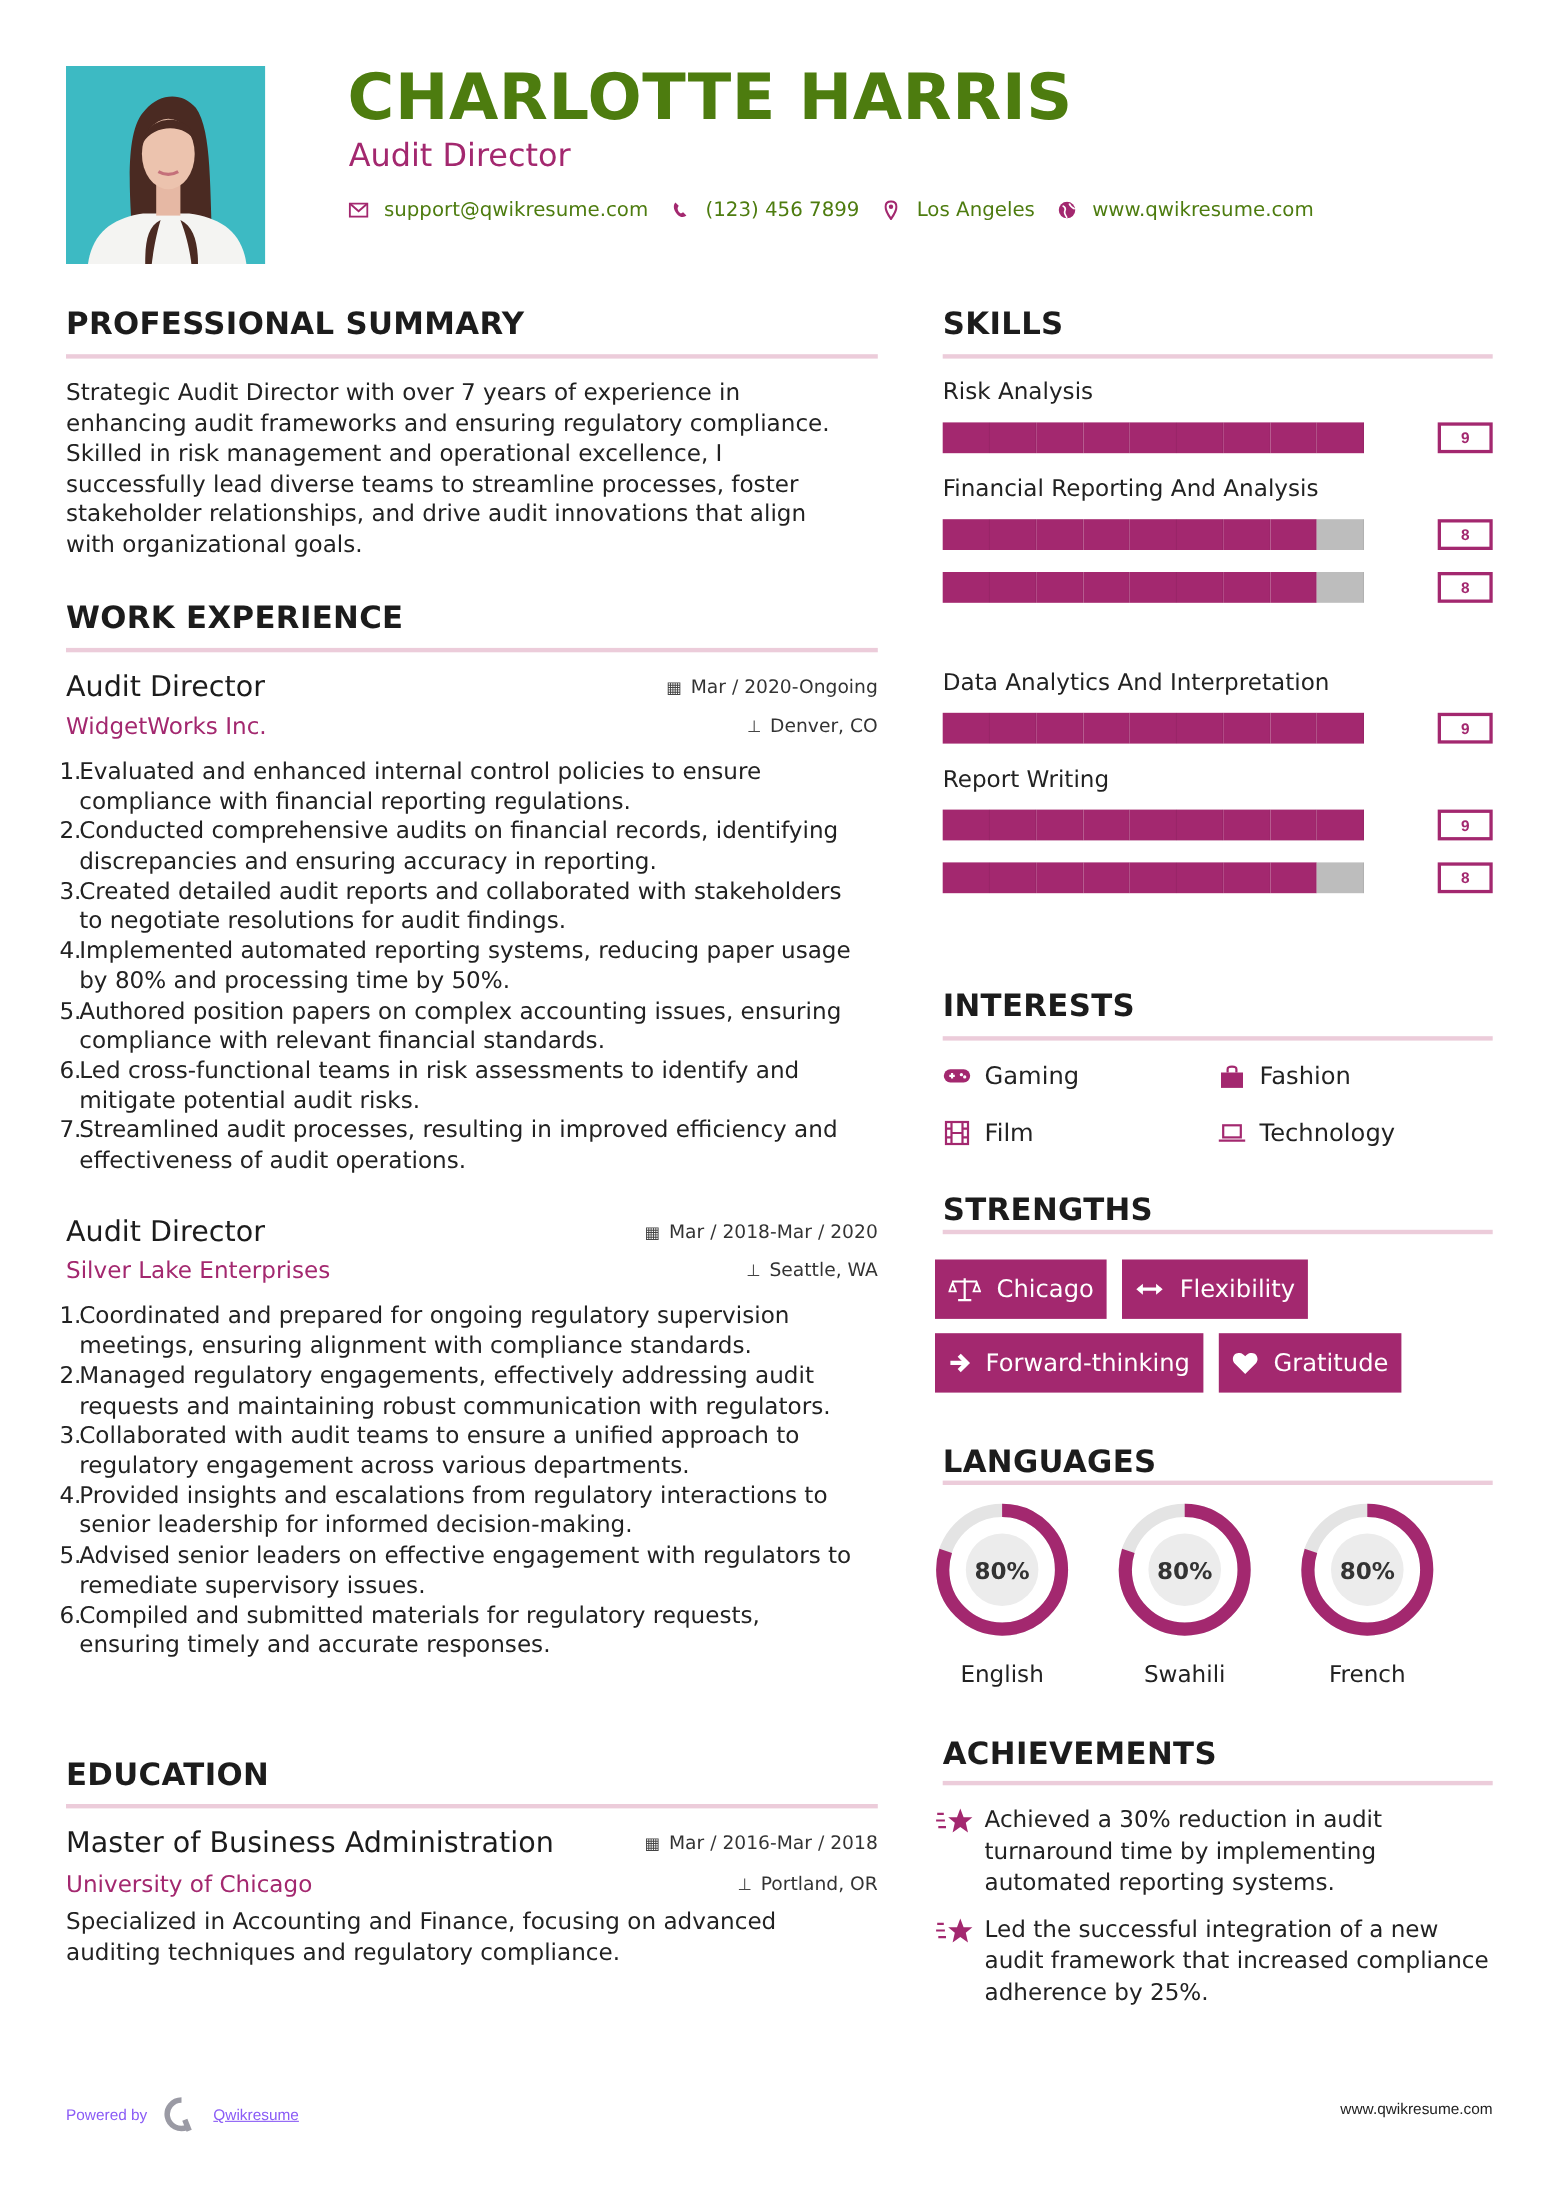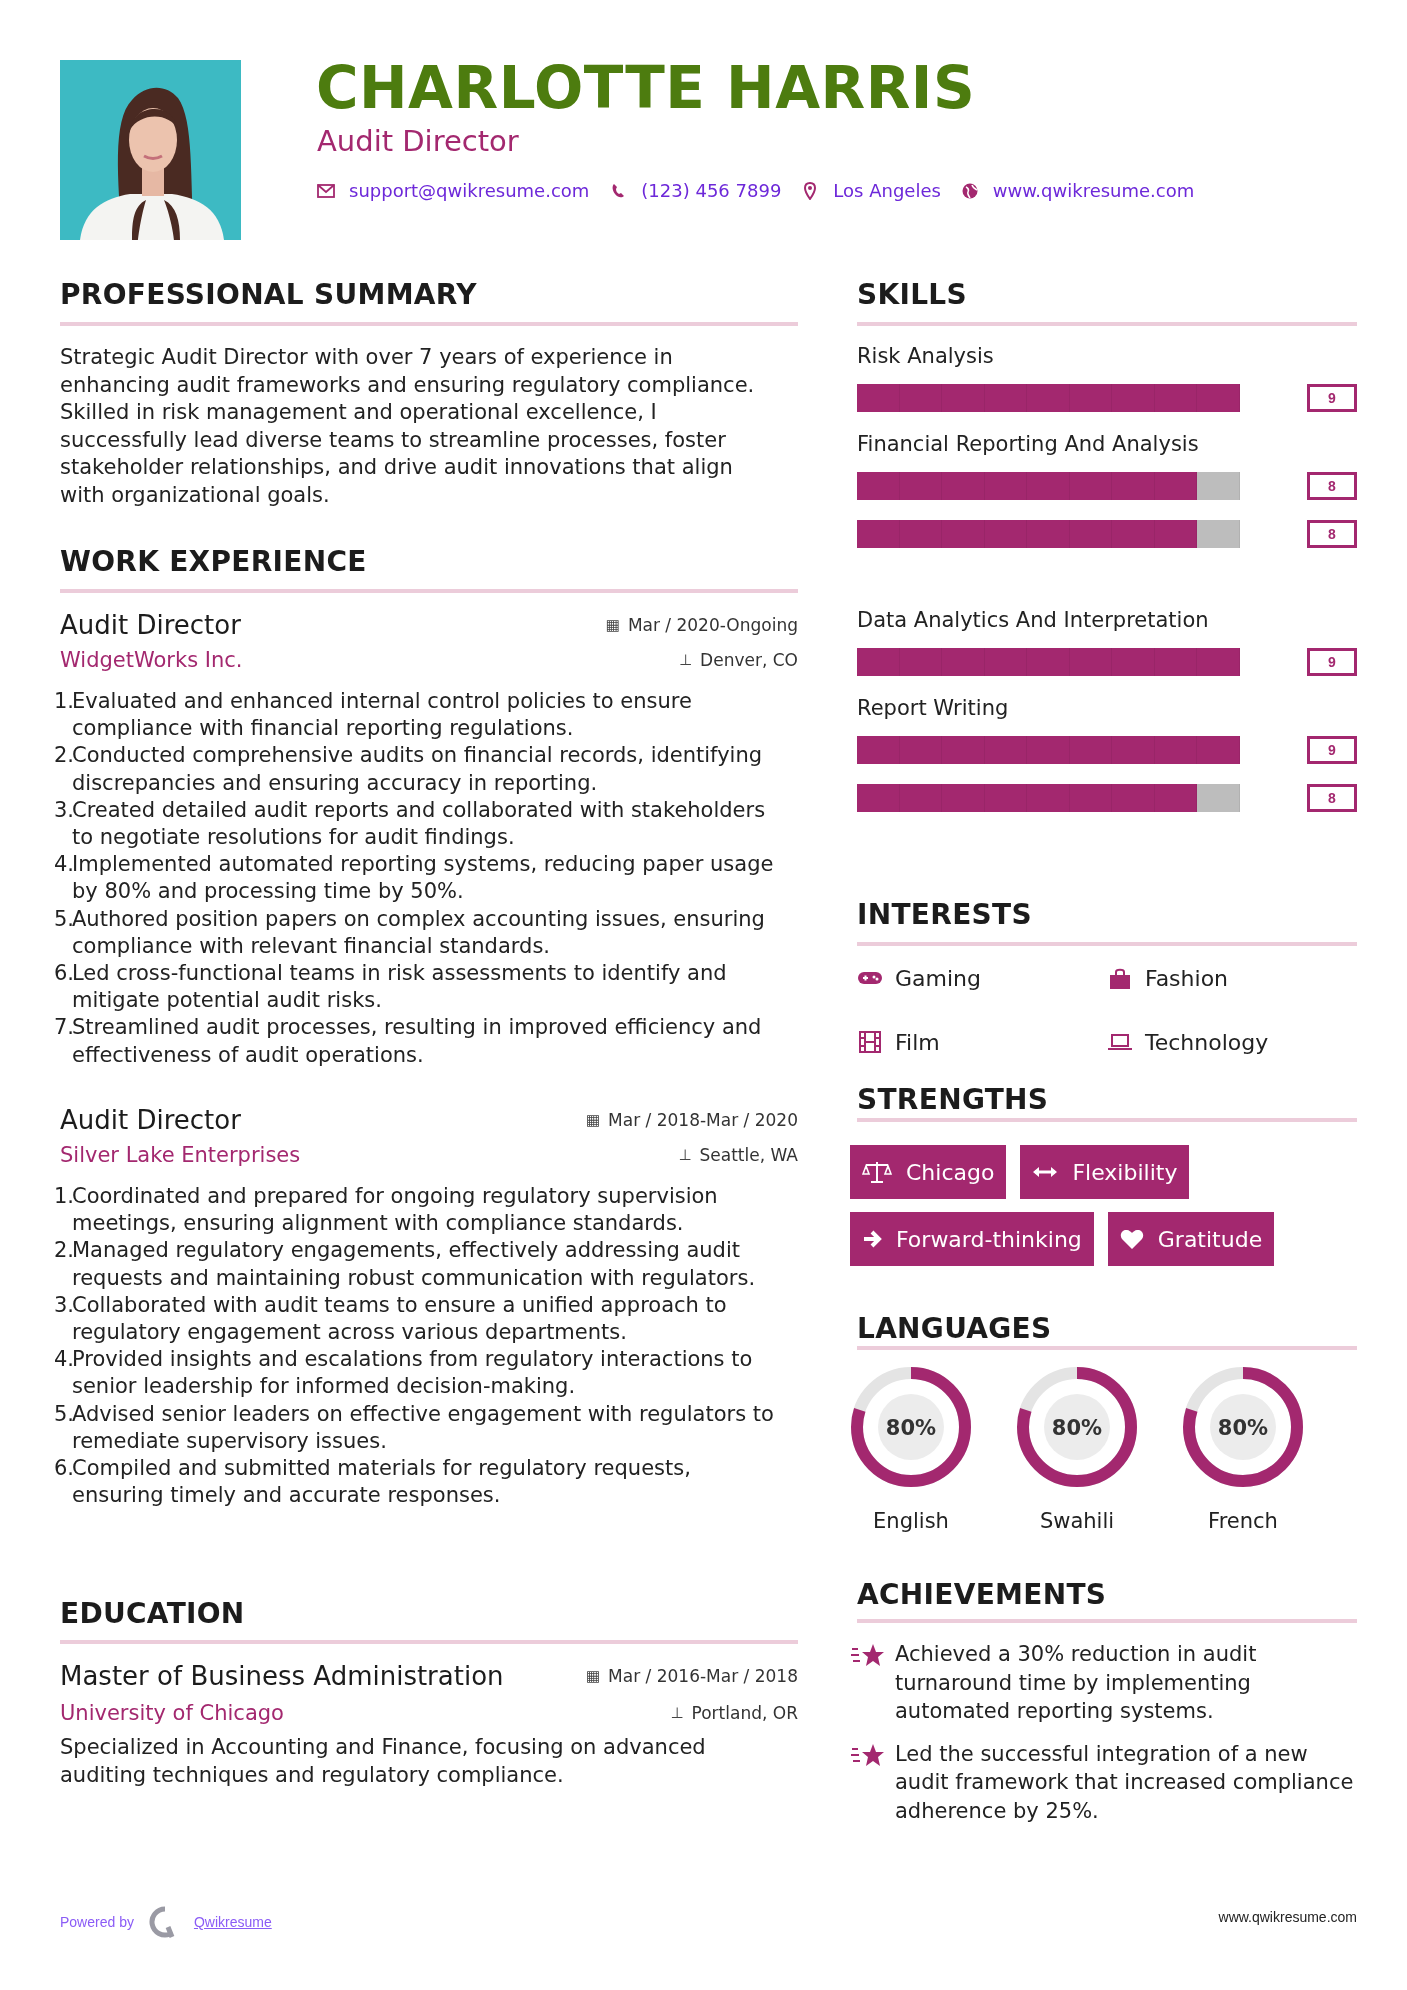--- a/index.html
+++ b/index.html
@@ -3,21 +3,21 @@
 <meta charset="utf-8">
 <style>
   * { box-sizing: border-box; margin: 0; padding: 0; }
   html, body { width: 1407px; height: 1990px; background: #ffffff; }
   body { position: relative; font-family: "Liberation Sans", sans-serif; color: #222; overflow: hidden; }
   .abs { position: absolute; }
   .photo { left: 60px; top: 60px; width: 181px; height: 180px; background: #3dbac3; overflow: hidden; }
   .photo svg { width: 100%; height: 100%; display: block; }
   .name { left: 316px; top: 54px; font-size: 58px; font-weight: bold; color: #4d7c0f; letter-spacing: 0.5px; font-family: "DejaVu Sans", sans-serif; }
   .title { left: 317px; top: 124px; font-size: 29px; color: #a3286f; font-family: "DejaVu Sans", sans-serif; }
-  .contact { left: 317px; top: 180px; display: flex; align-items: center; font-size: 18px; color: #6d28d9; font-family: "DejaVu Sans", sans-serif; }
+  .contact { left: 317px; top: 180px; display: flex; align-items: center; font-size: 18px; color: #4d7c0f; font-family: "DejaVu Sans", sans-serif; }
   .contact .ico { color: #a3286f; margin-right: 14px; display: inline-flex; width: 18px; justify-content: center; }
   .contact .txt { margin-right: 20px; }
   .sec-h { font-family: "DejaVu Sans", sans-serif; font-weight: bold; font-size: 28px; color: #1c1c1c; letter-spacing: 0.3px; }
   .sec-line { height: 4px; background: #ecccda; }
   .body-txt { font-family: "DejaVu Sans", sans-serif; font-size: 21px; line-height: 27.5px; color: #222; }
   .job-title { font-family: "DejaVu Sans", sans-serif; font-size: 26px; color: #1c1c1c; }
   .company { font-family: "DejaVu Sans", sans-serif; font-size: 21px; color: #a3286f; }
   .meta { font-family: "DejaVu Sans", sans-serif; font-size: 17px; color: #333; text-align: right; display: flex; align-items: center; justify-content: flex-end; }
   .meta .mi { margin-right: 8px; color: #444; font-size: 15px; }
   ol.duties { list-style: none; }
@@ -300,21 +300,21 @@
         <div class="seg on" style="width: 42.5px;"></div>
         <div class="seg on" style="width: 42.5px;"></div>
         <div class="seg off" style="width: 42.5px;"></div>
         <div class="score" style="margin-left: auto;">8</div>
       </div>
     </div>
   </div>
 
 <div class="abs sec-h" style="left:857px;top:898px;">INTERESTS</div>
 <div class="abs sec-line" style="left:857px;top:942px;width:500px;"></div>
-<div class="abs" style="left:857px;top:960px;width:500px;display:grid;grid-template-columns:250px 250px;row-gap:28px;">
+<div class="abs" style="left:857px;top:960px;width:500px;display:grid;grid-template-columns:250px 250px;row-gap:16px;">
   <div class="interest" style="height:36px;">
     <span class="ii">
         <svg width="26" height="16" viewBox="0 0 26 16">
           <rect x="1" y="2" width="24" height="12" rx="6" fill="#a3286f"></rect>
           <path d="M6 8 H11 M8.5 5.5 V10.5" stroke="#fff" stroke-width="2"></path>
           <circle cx="17" cy="7" r="1.5" fill="#fff"></circle>
           <circle cx="20" cy="9" r="1.5" fill="#fff"></circle>
         </svg>
       </span>
     <span>Gaming</span>

